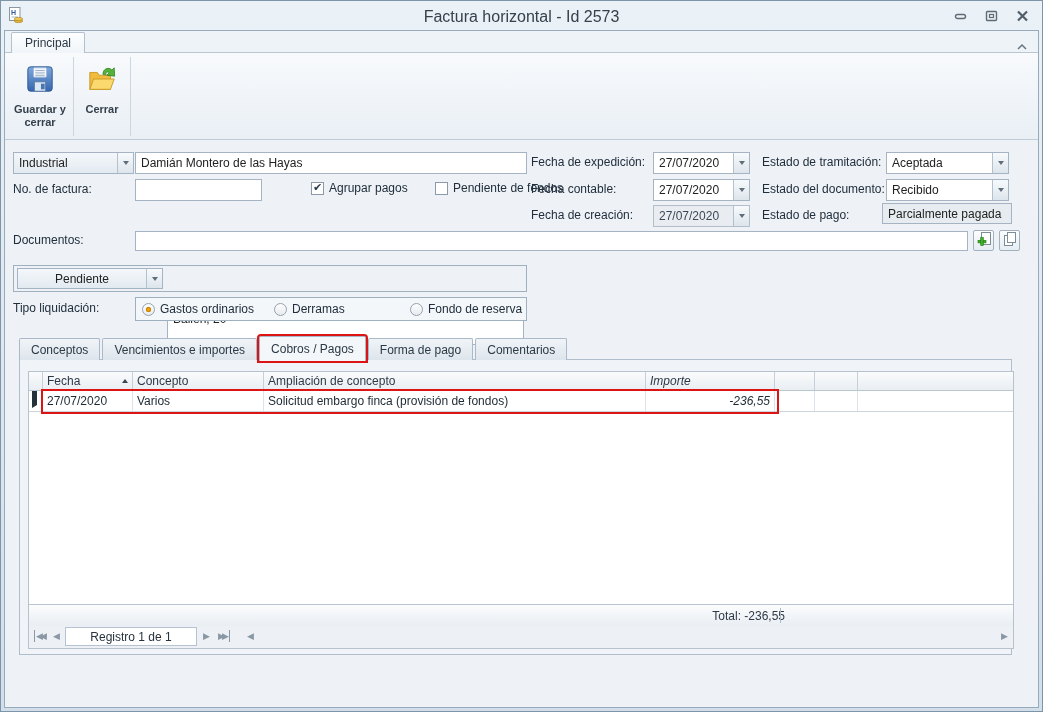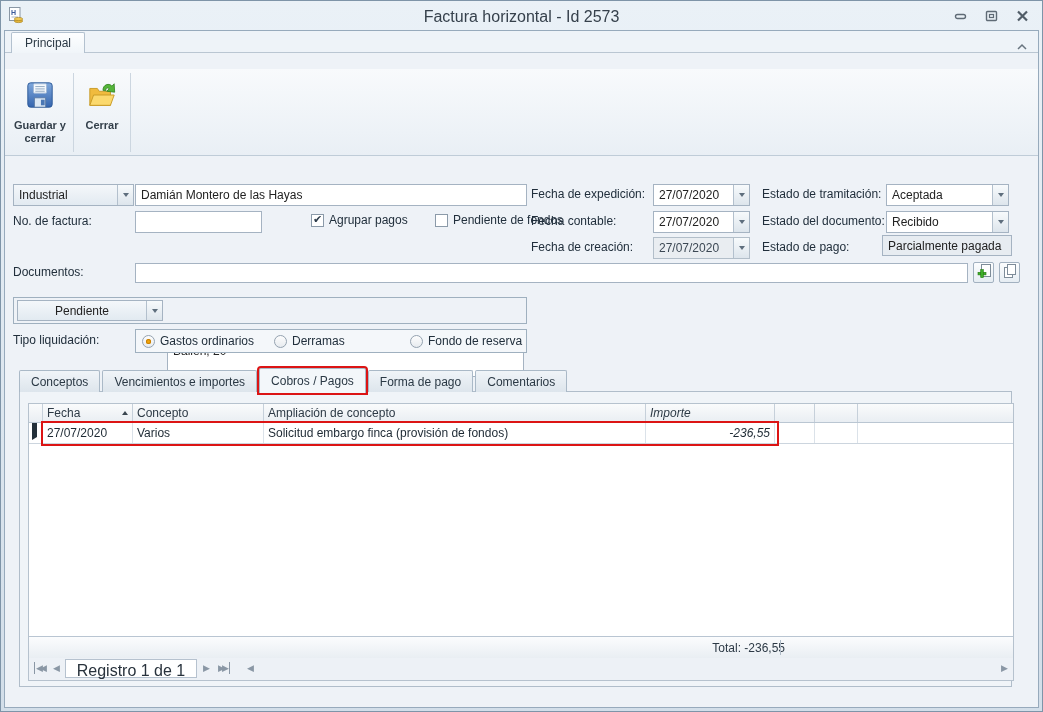--- a/index.html
+++ b/index.html
@@ -6,21 +6,21 @@
   body { font-family:"Liberation Sans", sans-serif; background:#b7c6d4; }
   .window{ width:1043px; height:712px; border:1px solid #7e94a8; padding:3px;
     background:linear-gradient(#eaf1f7,#d2dee9); display:flex; flex-direction:column; position:relative; }
   
   .titlebar{ height:26px; position:relative; display:flex; align-items:center; flex:0 0 26px; }
   .app-icon{ margin-left:3px; }
   .title{ position:absolute; left:0; right:0; text-align:center; font-size:16px; color:#36414c; }
   .winbtns{ position:absolute; right:8px; top:4px; display:flex; gap:13px; }
   .winbtn{ width:18px; height:16px; display:flex; align-items:center; justify-content:center; cursor:default; }
   
-  .inner{ flex:1; border:1px solid #97aabc; background:#eef2f7; display:flex; flex-direction:column; overflow:hidden;gap:16px; }
+  .inner{ flex:1; border:1px solid #97aabc; background:#eef2f7; display:flex; flex-direction:column; overflow:hidden; }
   .ribbontabs{ height:22px; background:#eef3f8; border-bottom:1px solid #bac6d2; position:relative; display:flex; align-items:flex-end; }
   .rtab{ margin-left:6px; padding:3px 13px 3px; font-size:12px; color:#2b3945; background:linear-gradient(#fdfeff,#f0f5f9);
     border:1px solid #b3c1cf; border-bottom:none; border-radius:2px 2px 0 0; position:relative; top:1px; z-index:2; }
   .collapse-btn{ position:absolute; right:10px; top:6px; }
   .ribbonbody{ height:87px; background:linear-gradient(#f8fafc,#e9eff5); border-bottom:1px solid #bfccd8; display:flex; padding:3px 0 2px 5px; }
   .rbtn{ width:60px; display:flex; flex-direction:column; align-items:center; padding-top:7px; border:1px solid transparent; border-radius:2px;font-weight:bold; }
   .rbtn .lab{ font-size:11px; line-height:13px; text-align:center; color:#333f4a; margin-top:5px; white-space:pre-line; }
   .rsep{ width:1px; background:#ccd6e0; margin:1px 3px; }
   
   .form{ flex:1; position:relative; background:#eef2f7; font-size:12px; color:#222; }
@@ -67,21 +67,21 @@
   .gbody{ flex:1; background:#fff; }
   .gfoot{ flex:0 0 22px; border-top:1px solid #b9c5d2; background:linear-gradient(#fbfcfd,#e9eef3); position:relative; }
   .total{ position:absolute; top:4px; right:228px; font-size:12px; color:#2d3a46; }
   .total-sep{ position:absolute; top:3px; left:751px; width:1px; height:15px; background:#aebac6; }
   .gnav{ flex:0 0 22px; background:#edf1f6; position:relative; color:#8a97a5; }
   .navglyph{ position:absolute; top:4px; font-size:9px; color:#8a97a5; line-height:12px; }
   .nav-first,.nav-last{ letter-spacing:-3px; padding:0 3px 0 1px; }
   .nav-first{ border-left:1px solid #8a97a5; }
   .nav-last{ border-right:1px solid #8a97a5; }
   .pagerbox{ position:absolute; left:36px; top:1px; width:132px; height:19px; background:#fff; border:1px solid #b6c2cf;
-    font-size:16px; color:#28323c; text-align:center; padding-top:2px; }
+    font-size:12px; color:#28323c; text-align:center; padding-top:2px; }
   .redbox-row{ position:absolute; left:12px; top:17px; width:738px; height:25px; border:2px solid #dc1414; pointer-events:none; z-index:5; }
 </style>
 </head>
 <body>
 
 <div class="window">
 
   <div class="titlebar">
     <span class="app-icon">
       <svg width="18" height="18" viewBox="0 0 18 18">

